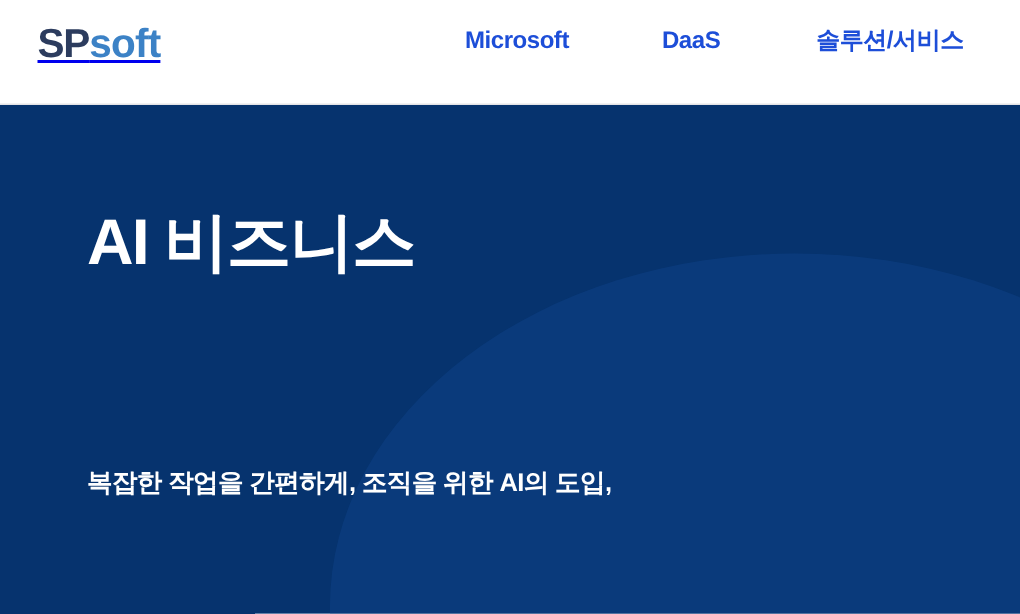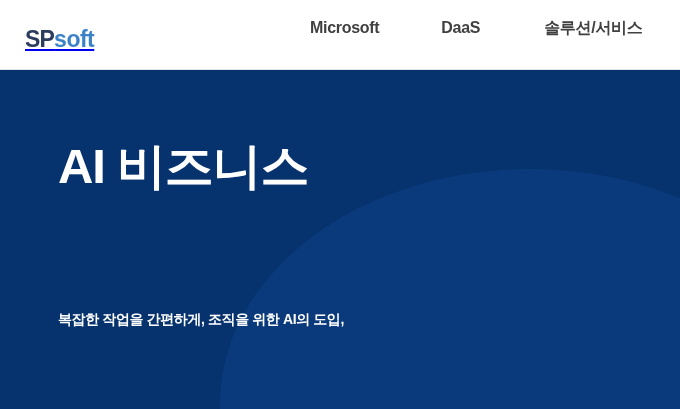--- a/index.html
+++ b/index.html
@@ -32,22 +32,22 @@
     height: 70px;
     background: #ffffff;
     border-bottom: 1px solid #e3e3e6;
     box-sizing: border-box;
     z-index: 5;
   }
 
   .logo {
     position: absolute;
     left: 25px;
-    top: 28px;
-    font-size: 23px;
+    top: 16px;
+    font-size: 27px;
     font-weight: 700;
     letter-spacing: -0.8px;
     line-height: 1;
     white-space: nowrap;
     user-select: none;
   }
   .logo-sp {
     color: #2c3c5e;
     font-weight: 700;
   }
@@ -60,21 +60,21 @@
   .main-nav {
     position: absolute;
     left: 300px;
     top: 0;
     height: 56px;
     display: flex;
     align-items: center;
   }
   .nav-item {
     display: block;
-    color: #404040;
+    color: #1d4ed8;
     font-size: 16px;
     font-weight: 700;
     letter-spacing: -0.3px;
     text-decoration: none;
     white-space: nowrap;
     line-height: 1;
     cursor: pointer;
   }
   .nav-slot-1 { margin-left: 10px; }
   .nav-slot-2 { margin-left: 62px; }
@@ -110,37 +110,37 @@
     width: 600px;
     height: 100%;
   }
 
   .hero-title {
     position: absolute;
     top: 68px;
     left: 0;
     margin: 0;
     color: #ffffff;
-    font-size: 49px;
+    font-size: 43px;
     font-weight: 700;
     line-height: 1.16;
     letter-spacing: -1.2px;
     white-space: nowrap;
   }
   .hero-title .line {
     display: block;
   }
 
   .hero-sub {
     position: absolute;
     top: 237px;
     left: 0;
     margin: 0;
     color: #ffffff;
-    font-size: 14px;
+    font-size: 17px;
     font-weight: 700;
     line-height: 1.75;
     letter-spacing: -0.4px;
     white-space: nowrap;
   }
   .hero-sub .line {
     display: block;
   }
 </style>
 </head>

